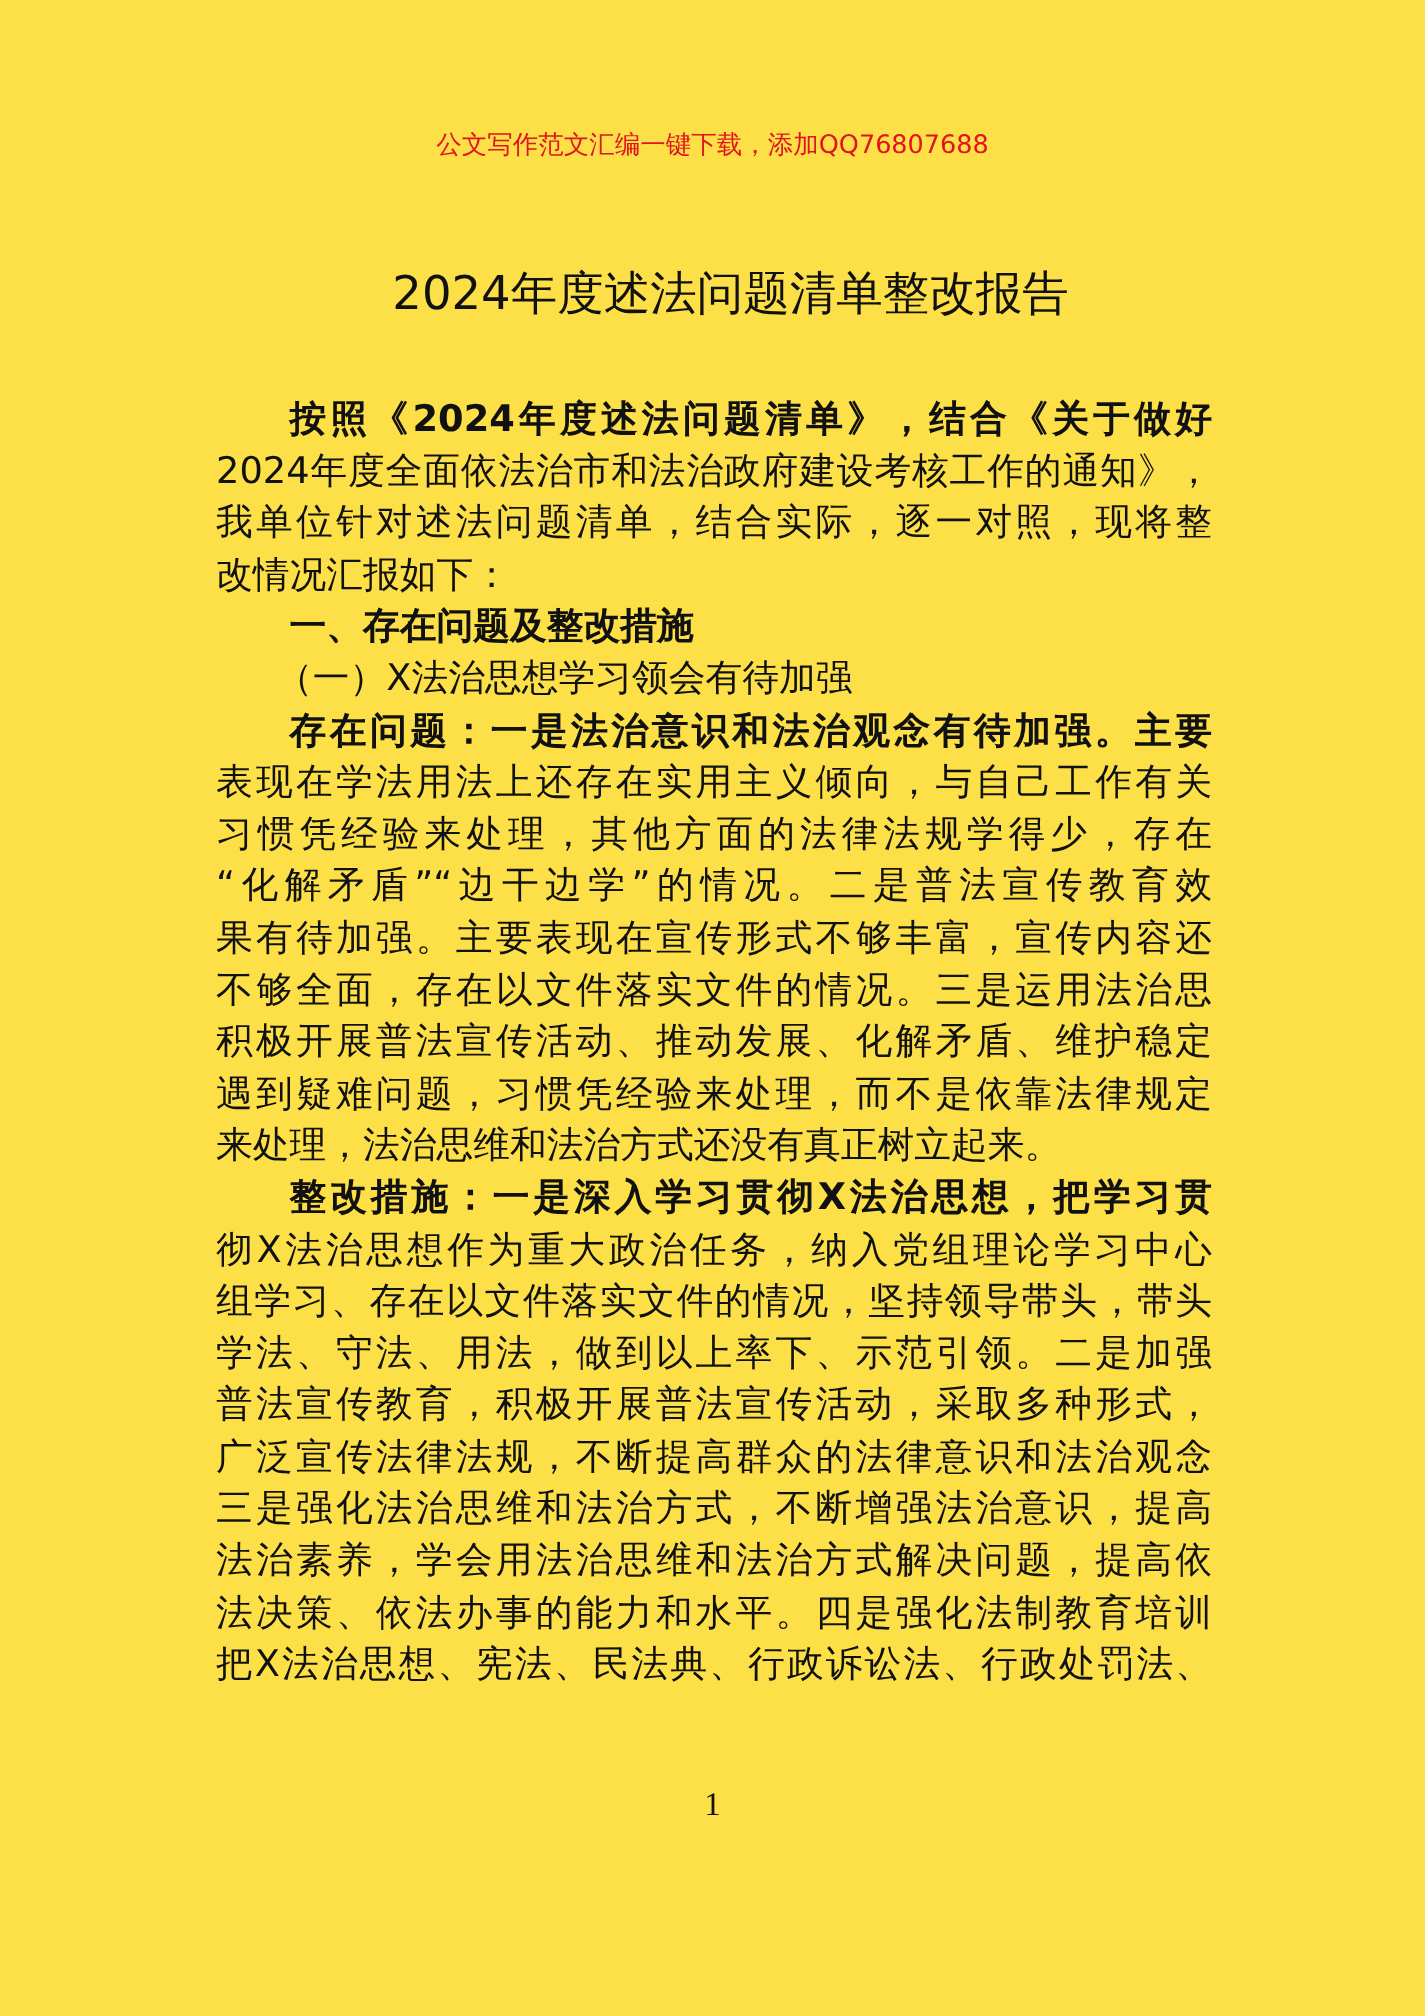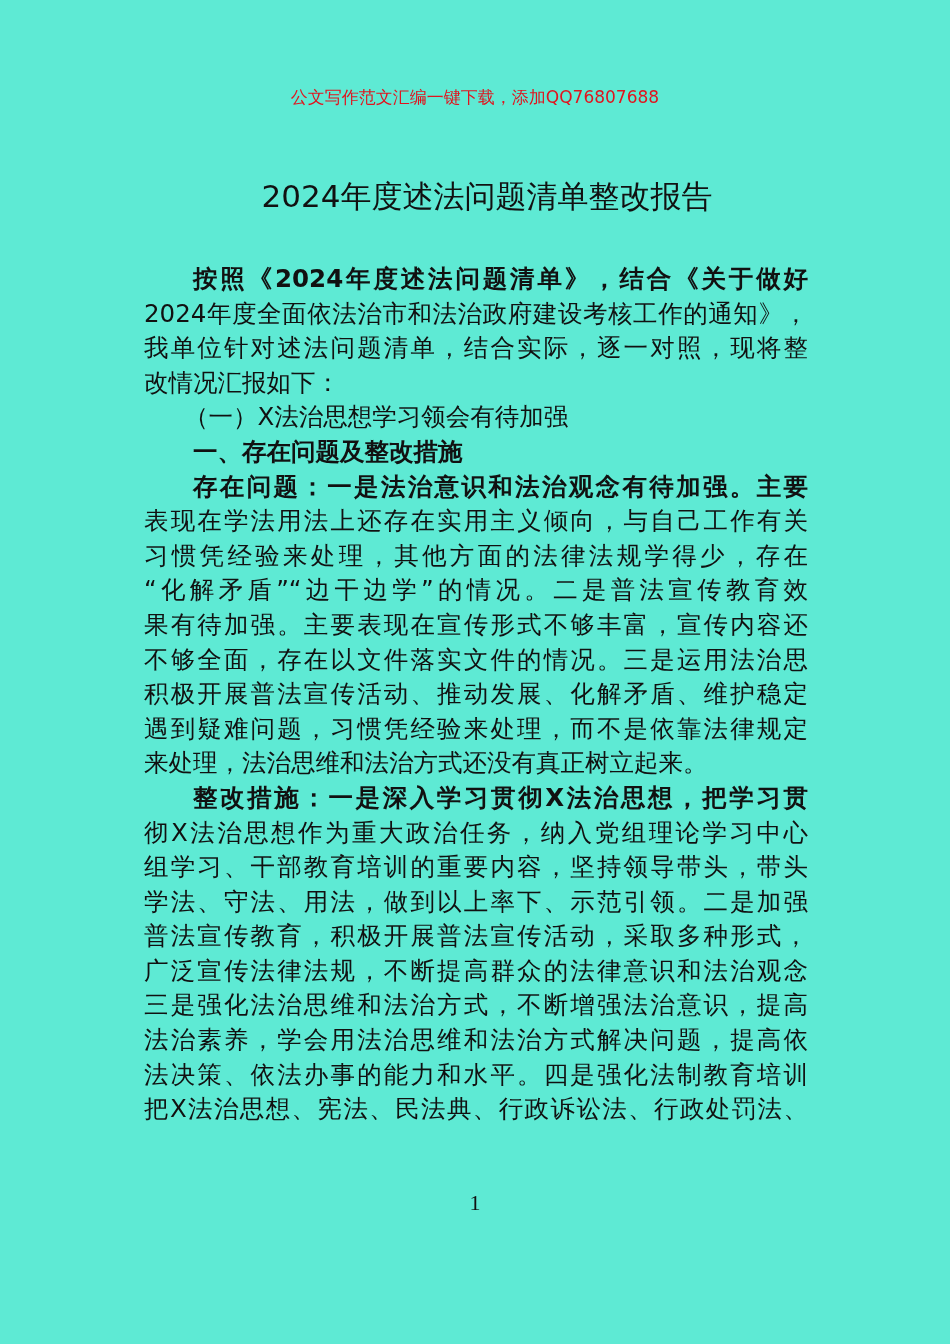--- a/index.html
+++ b/index.html
@@ -13,21 +13,21 @@
     position: relative;
     overflow: hidden;
     font-family: "DejaVu Sans", "Liberation Sans", sans-serif;
     color: #111111;
   }
   .page {
     position: absolute;
     left: 0; top: 0;
     width: 950px;
     height: 1344px;
-    background: #5eead4;
+    background: #fde047;
   }
   .banner {
     position: absolute;
     top: 86px;
     left: 0;
     width: 950px;
     text-align: center;
     color: #e0141e;
     font-size: 17px;
     line-height: 22px;
@@ -93,37 +93,37 @@
 
   <div class="title">2024年度述法问题清单整改报告</div>
 
   <div class="body">
 
     <div class="line indent">按照《2024年度述法问题清单》，结合《关于做好</div>
     <div class="line">2024年度全面依法治市和法治政府建设考核工作的通知》，</div>
     <div class="line">我单位针对述法问题清单，结合实际，逐一对照，现将整</div>
     <div class="line last">改情况汇报如下：</div>
 
+    <div class="line indent heading">一、存在问题及整改措施</div>
+
     <div class="line heading2">（一）X法治思想学习领会有待加强</div>
-
-    <div class="line indent heading">一、存在问题及整改措施</div>
 
     <div class="line indent">存在问题：一是法治意识和法治观念有待加强。主要</div>
     <div class="line">表现在学法用法上还存在实用主义倾向，与自己工作有关</div>
     <div class="line">习惯凭经验来处理，其他方面的法律法规学得少，存在</div>
     <div class="line">“化解矛盾”“边干边学”的情况。二是普法宣传教育效</div>
     <div class="line">果有待加强。主要表现在宣传形式不够丰富，宣传内容还</div>
     <div class="line">不够全面，存在以文件落实文件的情况。三是运用法治思</div>
     <div class="line">积极开展普法宣传活动、推动发展、化解矛盾、维护稳定</div>
     <div class="line">遇到疑难问题，习惯凭经验来处理，而不是依靠法律规定</div>
     <div class="line last">来处理，法治思维和法治方式还没有真正树立起来。</div>
 
     <div class="line indent">整改措施：一是深入学习贯彻X法治思想，把学习贯</div>
     <div class="line">彻X法治思想作为重大政治任务，纳入党组理论学习中心</div>
-    <div class="line">组学习、干部教育培训的重要内容，坚持领导带头，带头</div>
+    <div class="line">组学习、存在以文件落实文件的情况，坚持领导带头，带头</div>
     <div class="line">学法、守法、用法，做到以上率下、示范引领。二是加强</div>
     <div class="line">普法宣传教育，积极开展普法宣传活动，采取多种形式，</div>
     <div class="line">广泛宣传法律法规，不断提高群众的法律意识和法治观念</div>
     <div class="line">三是强化法治思维和法治方式，不断增强法治意识，提高</div>
     <div class="line">法治素养，学会用法治思维和法治方式解决问题，提高依</div>
     <div class="line">法决策、依法办事的能力和水平。四是强化法制教育培训</div>
     <div class="line">把X法治思想、宪法、民法典、行政诉讼法、行政处罚法、</div>
 
   </div>
 

